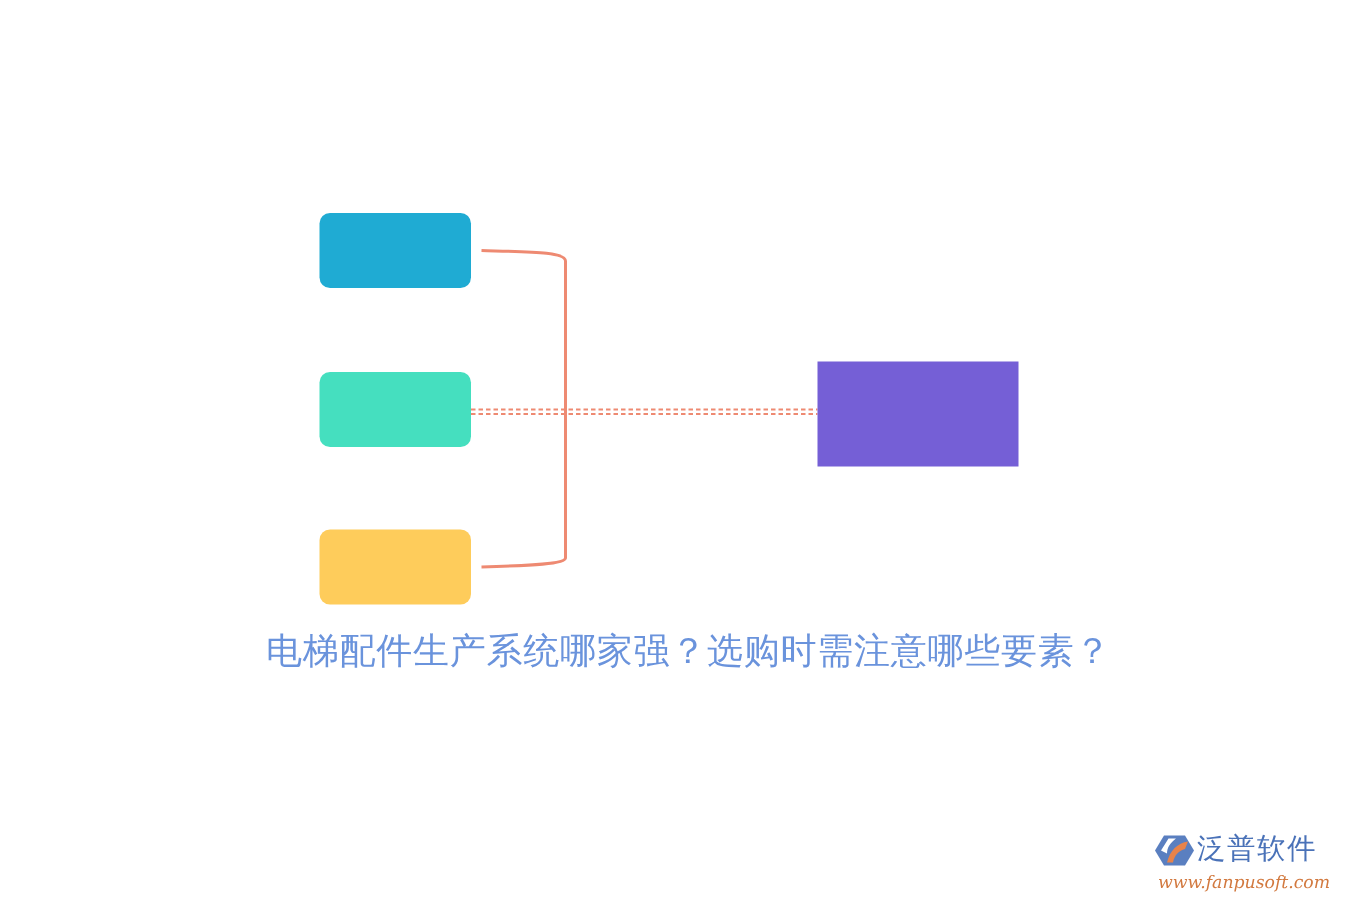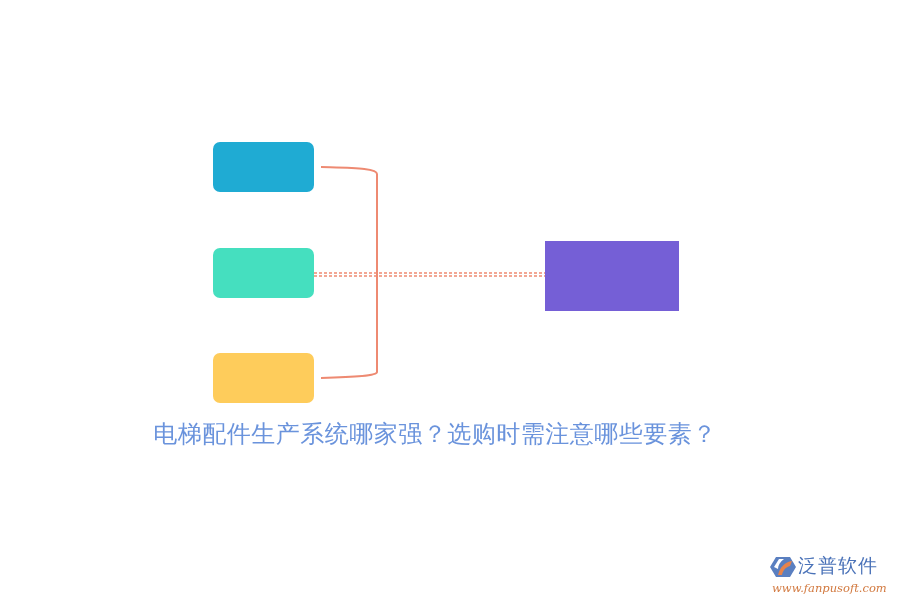--- a/index.html
+++ b/index.html
@@ -8,20 +8,21 @@
       position: relative; overflow: hidden;
       font-family: "DejaVu Sans", sans-serif;
     }
     .node { position: absolute; border-radius: 7px; }
     .target { position: absolute; }
     svg.connectors { position: absolute; left: 0; top: 0; }
     .title {
       position: absolute; left: 0; width: 870px; top: 418px;
       text-align: center; font-size: 24px; letter-spacing: 0.5px;
       color: #6a93dc;
+      padding-left: 24px;
     }
     .logo { position: absolute; left: 770px; top: 553px; width: 125px; height: 45px; }
     .logo-text {
       position: absolute; left: 28px; top: 0px; font-size: 19px; color: #4a72b8;
       font-family: Liberation Serif, serif; letter-spacing: 1px;
     }
     .logo-url {
       position: absolute; left: 2px; top: 28px; font-size: 11.5px; color: #d2793f;
       font-family: "DejaVu Serif", serif; white-space: nowrap; font-style: italic;
     }

